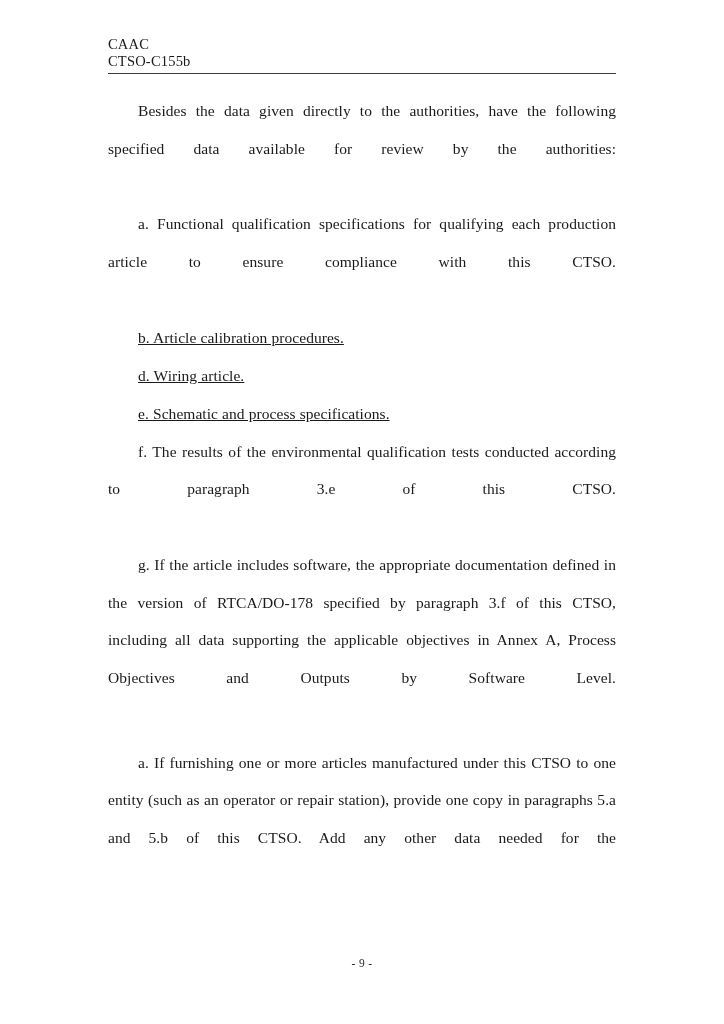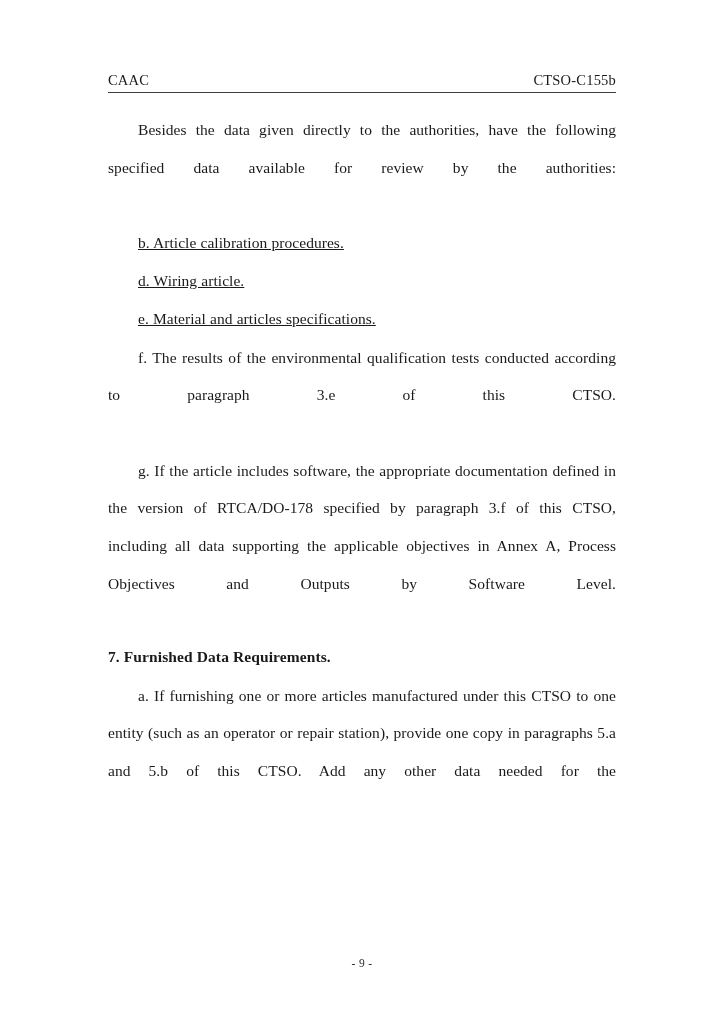--- a/index.html
+++ b/index.html
@@ -25,24 +25,25 @@
     padding: 0 108px 0 108px;
     overflow: hidden;
   }
 
   
   .page-header {
     position: relative;
     display: flex;
     justify-content: space-between;
     align-items: baseline;
-    padding-top: 72px;
+    padding-top: 36px;
     font-size: 14.5px;
     letter-spacing: 0.2px;
     color: #1a1a1a;
+    flex-direction: column;
   }
   .page-header .hdr-left  { text-align: left; }
   .page-header .hdr-right { text-align: right; }
 
   .header-rule {
     margin-top: 3px;
     height: 0;
     border-top: 1.4px solid #3d3d3d;
     width: 100%;
   }
@@ -110,36 +111,36 @@
     <span class="hdr-left">CAAC</span>
     <span class="hdr-right">CTSO-C155b</span>
   </div>
   <div class="header-rule"></div>
 
   <div class="body-content">
 
 
     <p class="para">Besides the data given directly to the authorities, have the following specified data available for review by the authorities:</p>
 
+    <p class="para">a. Functional qualification specifications for qualifying each production article to ensure compliance with this CTSO.</p>
 
     <p class="para single">b. Article calibration procedures.</p>
 
 
     <p class="para single">d. Wiring article.</p>
 
-    <p class="para single">e. Material and articles specifications.</p>
+    <p class="para single">e. Schematic and process specifications.</p>
 
     <p class="para">f. The results of the environmental qualification tests conducted according to paragraph 3.e of this CTSO.</p>
 
     <p class="para">g. If the article includes software, the appropriate documentation defined in the version of RTCA/DO-178 specified by paragraph 3.f of this CTSO, including all data supporting the applicable objectives in Annex A, Process Objectives and Outputs by Software Level.</p>
 
 
     <div class="spacer-heading"></div>
 
-    <h2 class="section-heading">7. Furnished Data Requirements.</h2>
 
     <p class="para">a. If furnishing one or more articles manufactured under this CTSO to one entity (such as an operator or repair station), provide one copy in paragraphs 5.a and 5.b of this CTSO. Add any other data needed for the</p>
 
   </div>
 
   <div class="page-footer">- 9 -</div>
 
 </div>
 
 </body></html>

